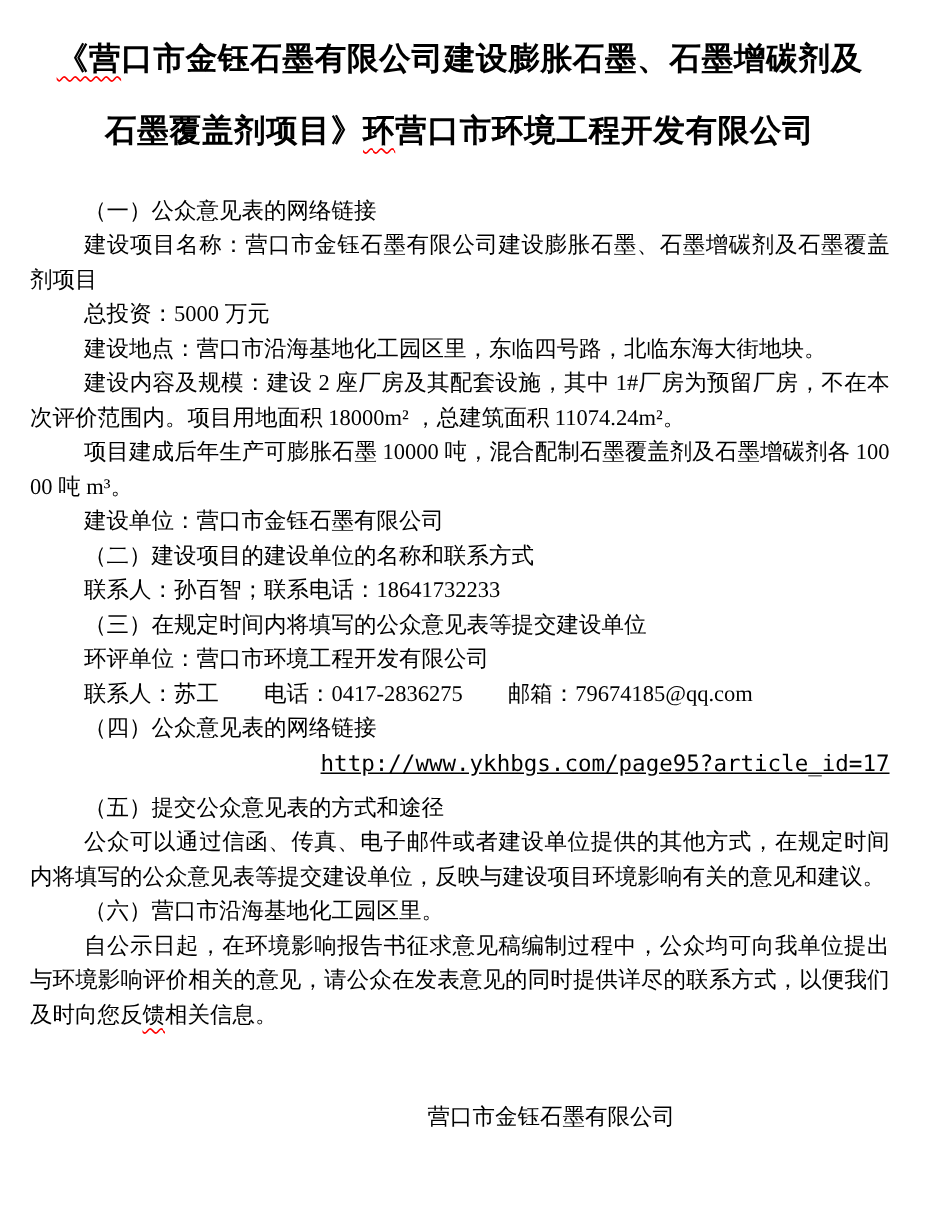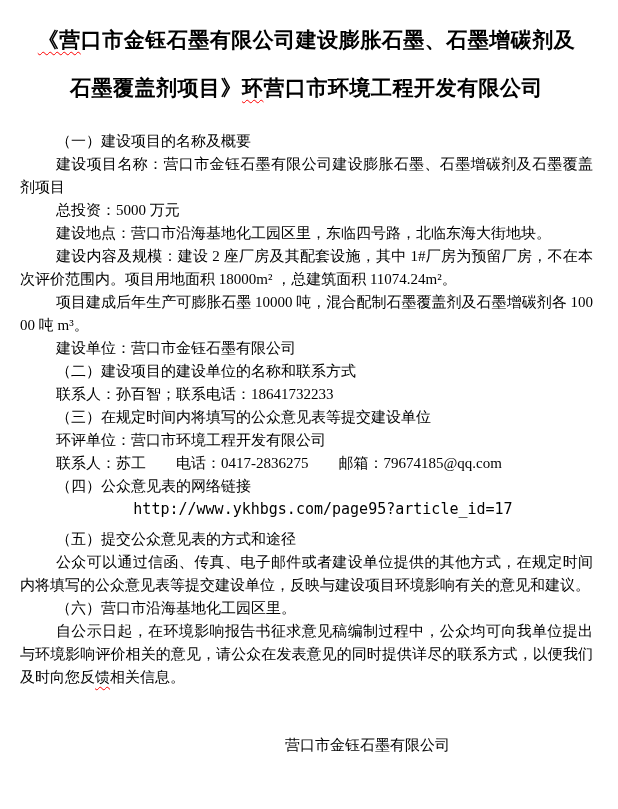--- a/index.html
+++ b/index.html
@@ -34,22 +34,23 @@
     margin: 0;
     font-size: 15px;
     line-height: 23px;
     text-align: justify;
     text-indent: 36px;
     word-break: break-all;
   }
   .body-text p.url-line {
     font-family: "DejaVu Sans Mono", monospace;
     font-size: 15px;
-    text-align: center;
+    text-align: right;
     text-indent: 33px;
+    text-decoration: underline;
   }
   .body-text p.extra-gap {
     margin-top: 7px;
     font-family: Liberation Serif, serif;
   }
   .misspell {
     text-decoration: underline;
     text-decoration-style: wavy;
     text-decoration-color: #ff0000;
     text-decoration-thickness: 1px;
@@ -70,21 +71,21 @@
 <body>
 
 <div class="page">
 
   <h1 class="doc-title">
     <span><span class="misspell">《营</span><span>口市金钰石墨有限公司建设膨胀石墨、石墨增碳剂及</span></span><br>
     <span><span>石墨覆盖剂项目》</span><span class="misspell">环</span><span>营口市环境工程开发有限公司</span></span>
   </h1>
 
   <div class="body-text">
-    <p>（一）建设项目的名称及概要</p>
+    <p>（一）公众意见表的网络链接</p>
     <p>建设项目名称：营口市金钰石墨有限公司建设膨胀石墨、石墨增碳剂及石墨覆盖剂项目</p>
     <p>总投资：5000 万元</p>
     <p>建设地点：营口市沿海基地化工园区里，东临四号路，北临东海大街地块。</p>
     <p>建设内容及规模：建设 2 座厂房及其配套设施，其中 1#厂房为预留厂房，不在本次评价范围内。项目用地面积 18000m² ，总建筑面积 11074.24m²。</p>
     <p>项目建成后年生产可膨胀石墨 10000 吨，混合配制石墨覆盖剂及石墨增碳剂各 10000 吨 m³。</p>
     <p>建设单位：营口市金钰石墨有限公司</p>
     <p>（二）建设项目的建设单位的名称和联系方式</p>
     <p>联系人：孙百智；联系电话：18641732233</p>
     <p>（三）在规定时间内将填写的公众意见表等提交建设单位</p>
     <p>环评单位：营口市环境工程开发有限公司</p>

